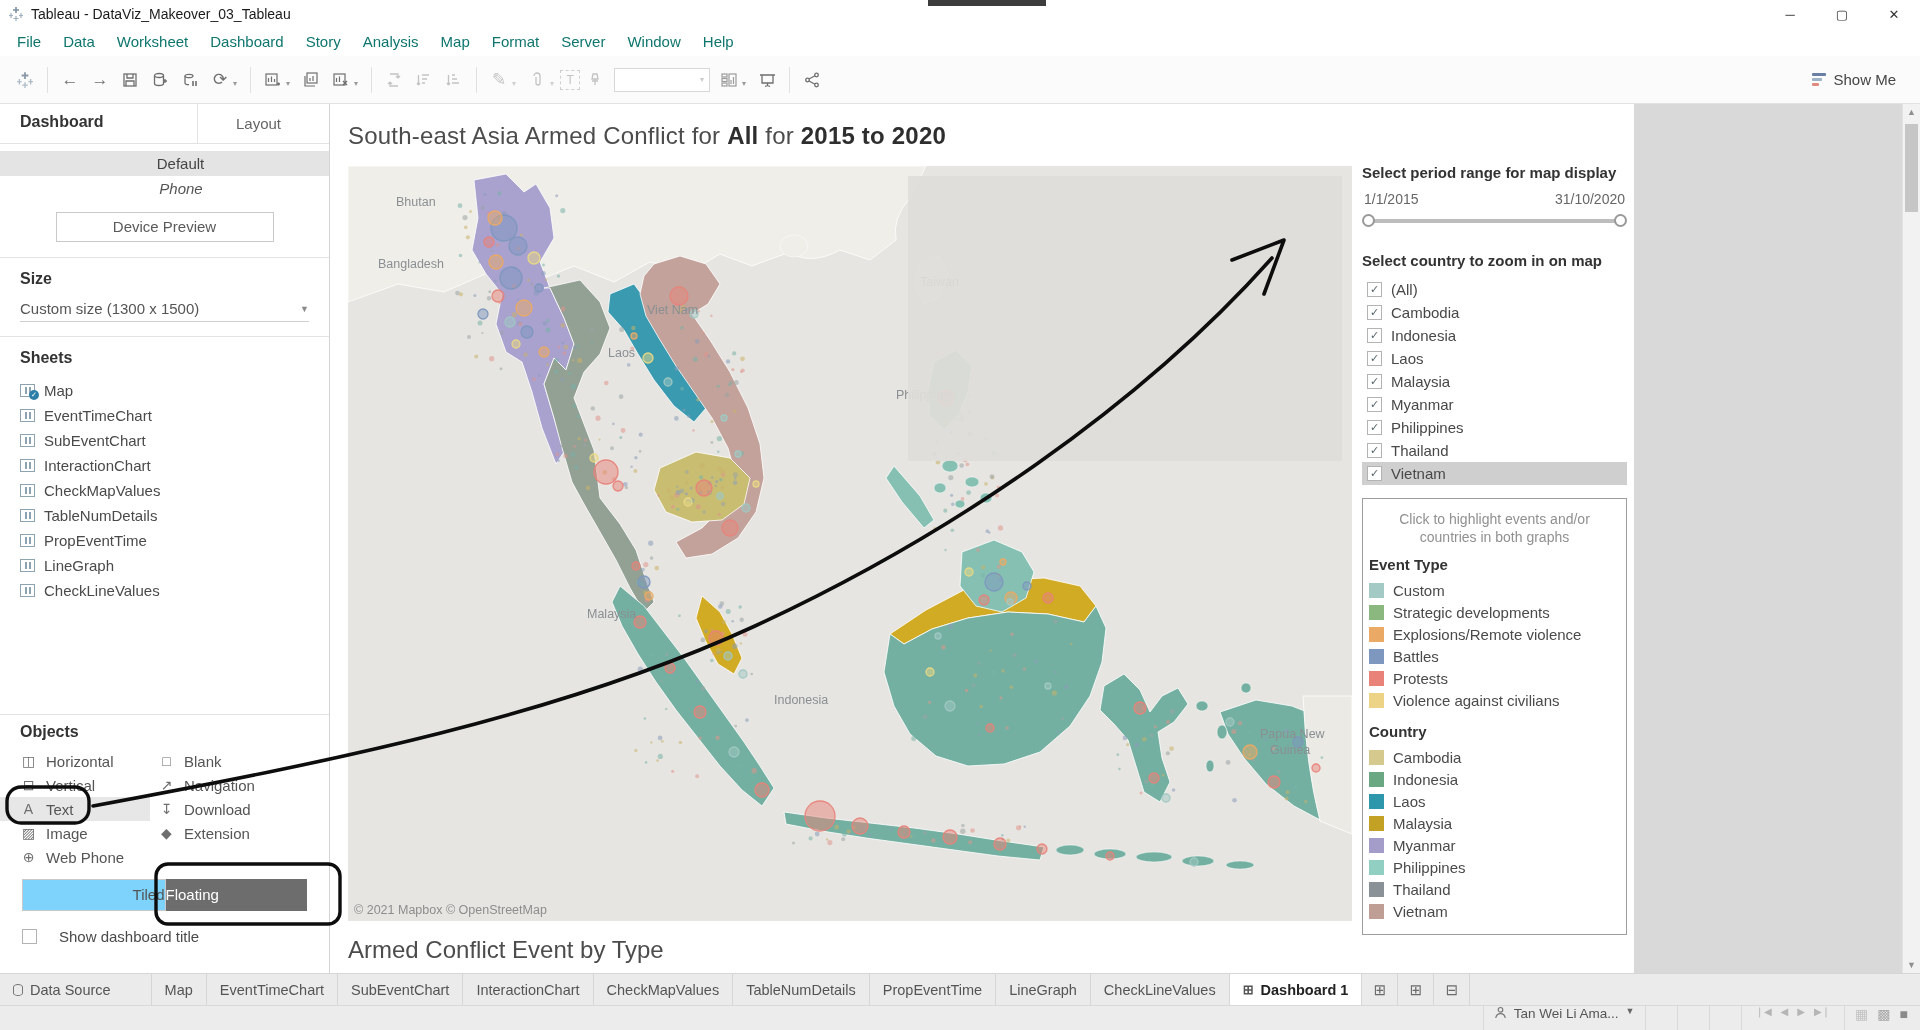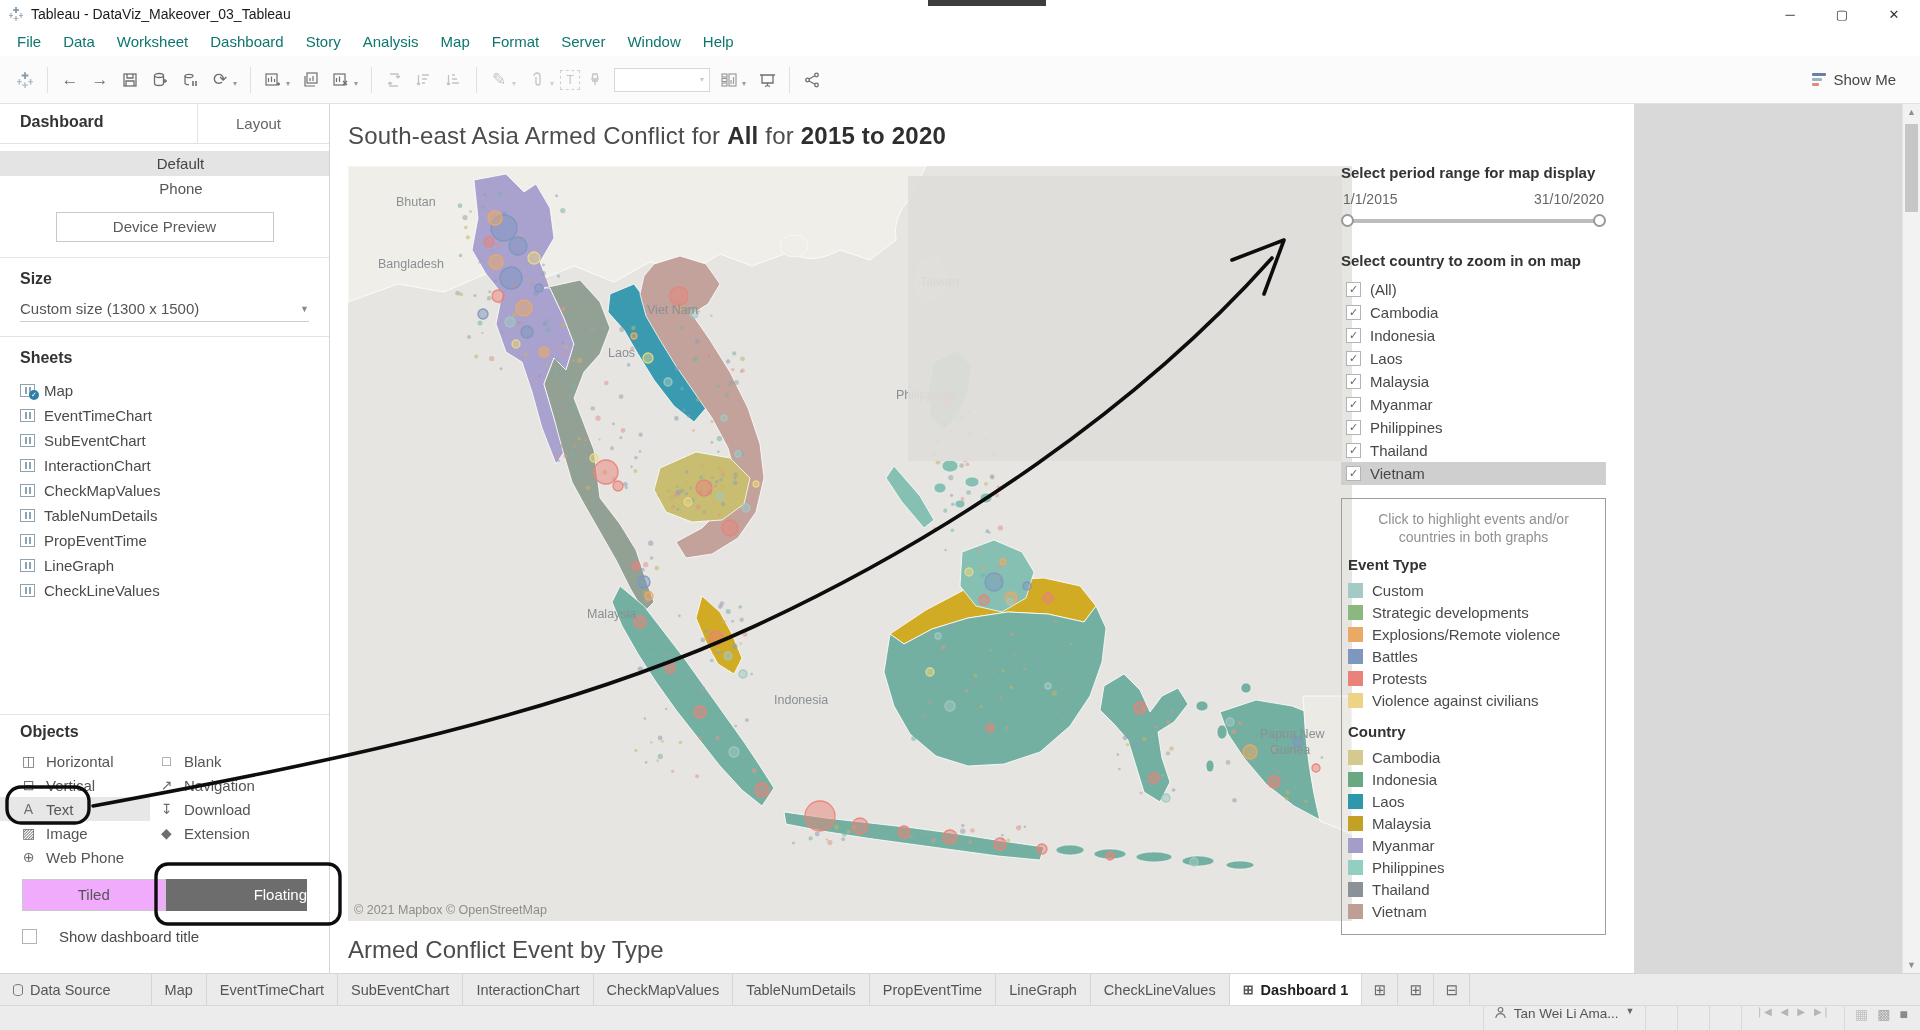--- a/index.html
+++ b/index.html
@@ -31,57 +31,57 @@
   #showme-ico { display:flex; flex-direction:column; gap:2px; }
   #showme-ico i { display:block; height:3px; border-radius:1px; }
 
   
   #sidebar { position:absolute; left:0; top:104px; width:330px; bottom:57px; background:#fff; border-right:1px solid #d4d4d4; font-size:15px; color:#454545; }
   #sb-tabs { height:40px; position:relative; border-bottom:1px solid #e3e3e3; }
   #tab-dashboard { position:absolute; left:20px; top:9px; font-size:16px; font-weight:bold; color:#333; }
   #tab-layout { position:absolute; right:10px; top:0; width:122px; height:40px; line-height:40px; text-align:center; color:#666; border-left:1px solid #e3e3e3; }
   .dev-row { height:25px; line-height:25px;text-align:center; }
   #dev-default { margin-top:7px; padding-left:32px; background:#e4e4e4; }
-  #dev-phone { padding-left:33px; color:#555; }
+  #dev-phone { padding-left:33px; color:#555;font-style:italic; }
   #device-preview { display:block; margin:11px auto 15px; width:218px; height:30px; text-align:center; line-height:28px; border:1px solid #c9c9c9; background:#fff; color:#5a5a5a; font-size:15px; }
   .sb-hr { border:none; border-top:1px solid #e4e4e4; }
   #size-sec { padding:12px 20px 14px; }
   .sb-h { font-size:16px; font-weight:bold; color:#333; }
   #size-val { margin-top:12px; display:flex; justify-content:space-between; align-items:center; color:#555; border-bottom:1px solid #cfcfcf; padding-bottom:4px; }
   #size-val .sc { font-size:9px; color:#8a8a8a; }
   #sheets-sec { padding:12px 0 0 20px; }
   #sheet-list { margin-top:11px; list-style:none; }
   #sheet-list li { height:25px; display:flex; align-items:center; gap:9px; color:#4a4a4a; }
   .sheet-ico { position:relative; width:15px; height:13px; border:1px solid #8da3b2; background:
      repeating-linear-gradient(90deg,#8da3b2 0 2px,transparent 2px 4px); background-clip:content-box; padding:2px; flex:none; }
   .sheet-badge { position:absolute; right:-5px; bottom:-4px; width:10px; height:10px; border-radius:50%; background:#2e7fa8; color:#fff; font-size:7px; line-height:10px; text-align:center; }
   #objects-sec { position:absolute; left:0; right:0; top:610px; border-top:1px solid #e4e4e4; padding-top:8px; }
   #objects-sec .sb-h { padding-left:20px; }
   #obj-grid { margin-top:8px; display:grid; grid-template-columns:150px 1fr; }
   .obj-cell { height:24px; display:flex; align-items:center; gap:9px; padding-left:20px; color:#555; }
   .obj-cell.right { padding-left:8px; }
   .obj-cell.hl { background:#e7e7e7; }
   .obj-ico { width:17px; text-align:center; font-size:14px; color:#6e6e6e; flex:none; }
   #layout-btns { display:flex; margin:10px 22px 0; }
-  #btn-tiled { flex:1; height:32px; line-height:30px; text-align:center; border:1px solid #c9c9c9; background:#f0abfc; color:#555; }
-  #btn-floating { flex:1; height:32px; line-height:32px; text-align:right; background:#6d6d6d; color:#fff; }
+  #btn-tiled { flex:1; height:32px; line-height:30px; text-align:right; border:1px solid #c9c9c9; background:#7dd3fc; color:#555; }
+  #btn-floating { flex:1; height:32px; line-height:32px; text-align:left; background:#6d6d6d; color:#fff; }
   #show-title-row { margin:17px 0 16px 22px; display:flex; align-items:center; gap:22px; color:#4a4a4a; }
   .cbox { width:15px; height:15px; border:1px solid #b3b3b3; background:#fff; flex:none; text-align:center; line-height:13px; font-size:11px; color:#56666c; }
 
   
   #dashwhite { position:absolute; left:331px; top:104px; width:1303px; bottom:57px; background:#fff; }
   #dash-title { position:absolute; left:17px; top:18px; font-size:24px; color:#4c4c4c; letter-spacing:.2px; }
   #dash-title b { color:#2e2e2e; }
   #map { position:absolute; left:17px; top:62px; width:1004px; height:755px; background:#e7e5e1; }
   #map svg { position:absolute; inset:0; }
   #map-attr { position:absolute; left:6px; bottom:4px; font-size:12.5px; color:#8d8d8d; z-index:5; }
   #section-title { position:absolute; left:17px; top:832px; font-size:24px; color:#4c4c4c; }
 
   
-  #rpanel { position:absolute; left:1010px; top:60px; width:265px; }
+  #rpanel { position:absolute; left:1031px; top:60px; width:265px; }
   .f-h { font-size:15px; font-weight:bold; color:#333; }
   #dates { display:flex; justify-content:space-between; font-size:14px; color:#666; margin:10px 2px 7px; }
   #slider { position:relative; height:14px; margin-bottom:24px; }
   #slider .track { position:absolute; left:3px; right:3px; top:5px; height:4px; background:#bdbdbd; border-radius:2px; }
   #slider .handle { position:absolute; top:0; width:13px; height:13px; border:2px solid #999; border-radius:50%; background:#fff; }
   .chk-row { display:flex; align-items:center; gap:9px; height:23px; padding-left:5px; font-size:15px; color:#484848; }
   .chk-row.hl { background:#cfcfcf; }
   #country-rows { margin-top:9px; }
   #legendbox { margin-top:13px; border:1px solid #9d9d9d; padding:9px 6px 12px; }
   #leg-hint { color:#909090; font-size:14px; text-align:center; line-height:1.3; margin:2px 8px 10px; }

